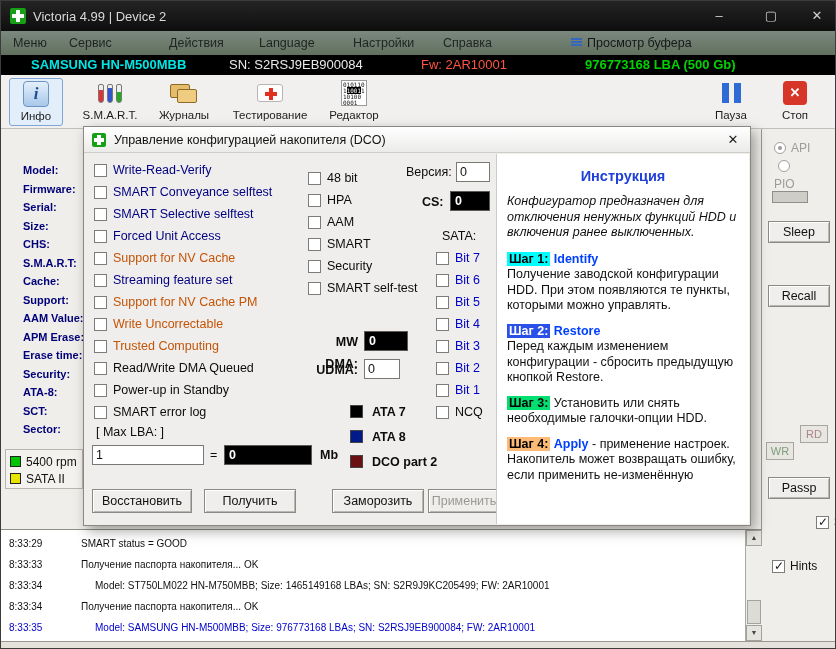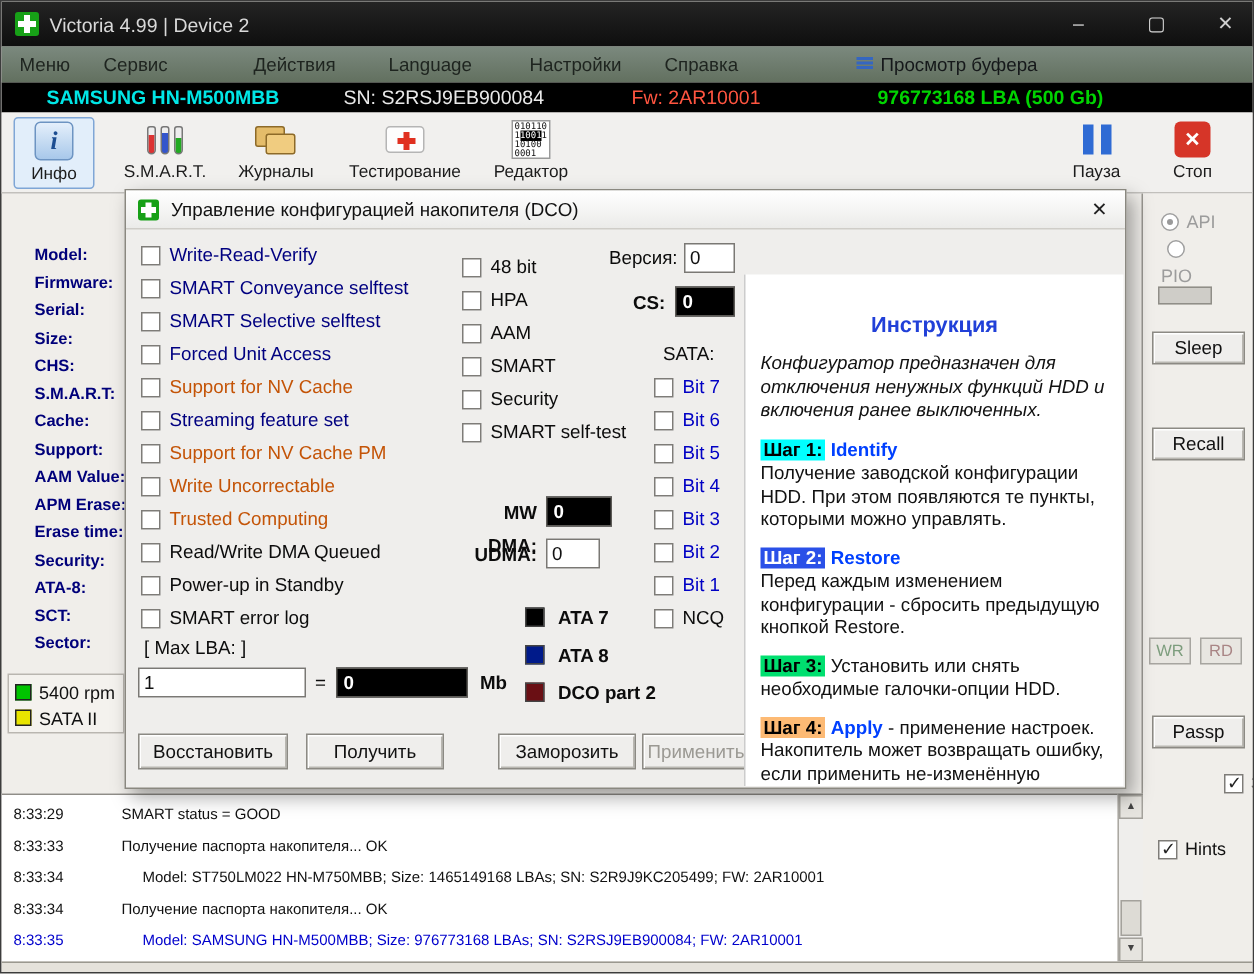--- a/index.html
+++ b/index.html
@@ -114,21 +114,21 @@
   .c-black { color:#0c0c0c; }
   .c-blue { color:#0000c4; }
 
   .dlbl { position:absolute; height:22px; line-height:22px; color:#0c0c0c; }
   .wfield { position:absolute; height:20px; background:#fff; border:1px solid #7a7874; font-size:12.5px; padding:0 3px; font-family:"Liberation Sans",sans-serif; color:#111; }
   .bfield { position:absolute; height:20px; background:#000; border:1px solid #5c5a56; color:#fff; line-height:18px; padding-left:4px; font-weight:bold; }
   .csq { position:absolute; width:13px; height:13px; border:1px solid #444; }
   .dbtn { position:absolute; top:336px; height:24px; background:#efeeec; border:1px solid #8c8a84; box-shadow:inset 1px 1px 0 #fff, inset -1px -1px 0 #b9b7b1; font-size:12.5px; color:#111; text-align:center; line-height:22px; }
   .dbtn.disabled { color:#9b9993; }
 
-  .instr { position:absolute; left:412px; top:1px; right:1px; bottom:1px; background:#fff; border-left:1px solid #ccc; padding:24px 10px; overflow:hidden;margin-top:29px; }
+  .instr { position:absolute; left:412px; top:1px; right:1px; bottom:1px; background:#fff; border-left:1px solid #ccc; padding:12px 10px; overflow:hidden; }
   .instr-title { text-align:center; color:#2140d8; font-weight:bold; font-size:14.5px; margin:2px 0 10px; }
   .instr-intro { font-style:italic; font-size:12.5px; line-height:15.5px; color:#111; margin-bottom:11px; }
   .step { font-size:12.5px; line-height:15.5px; color:#111; margin-bottom:10px; }
   .tag { font-weight:bold; padding:0 2px; }
   .tag1 { background:#00ffff; color:#000; }
   .tag2 { background:#2a50e8; color:#fff; }
   .tag3 { background:#00df6f; color:#000; }
   .tag4 { background:#fdba74; color:#000; }
   .cmd { color:#0040ff; font-weight:bold; }
 </style>
@@ -262,21 +262,21 @@
       <span class="radio sel"></span>
       <span>API</span>
     </div>
     <div class="radio-row" style="left:12px; top:31px;flex-direction:column;">
       <span class="radio"></span>
       <span>PIO</span>
     </div>
     <div class="slot"></div>
     <button class="rbtn" style="top:92px;">Sleep</button>
     <button class="rbtn" style="top:156px;">Recall</button>
-    <button class="mini" style="left:4px; top:296px; color:#7d9d7d;text-align:center;">WR</button>
+    <button class="mini" style="left:4px; top:313px; color:#7d9d7d;text-align:center;">WR</button>
     <button class="mini" style="left:38px; top:296px; color:#a98585;">RD</button>
     <button class="rbtn" style="top:348px;">Passp</button>
     <div class="chk-row" style="left:10px; top:386px;padding-left:44px;">
       <span class="cb checked"></span>
       <span>Звук</span>
     </div>
     <div class="chk-row" style="left:10px; top:430px;">
       <span class="cb checked"></span>
       <span>Hints</span>
     </div>

